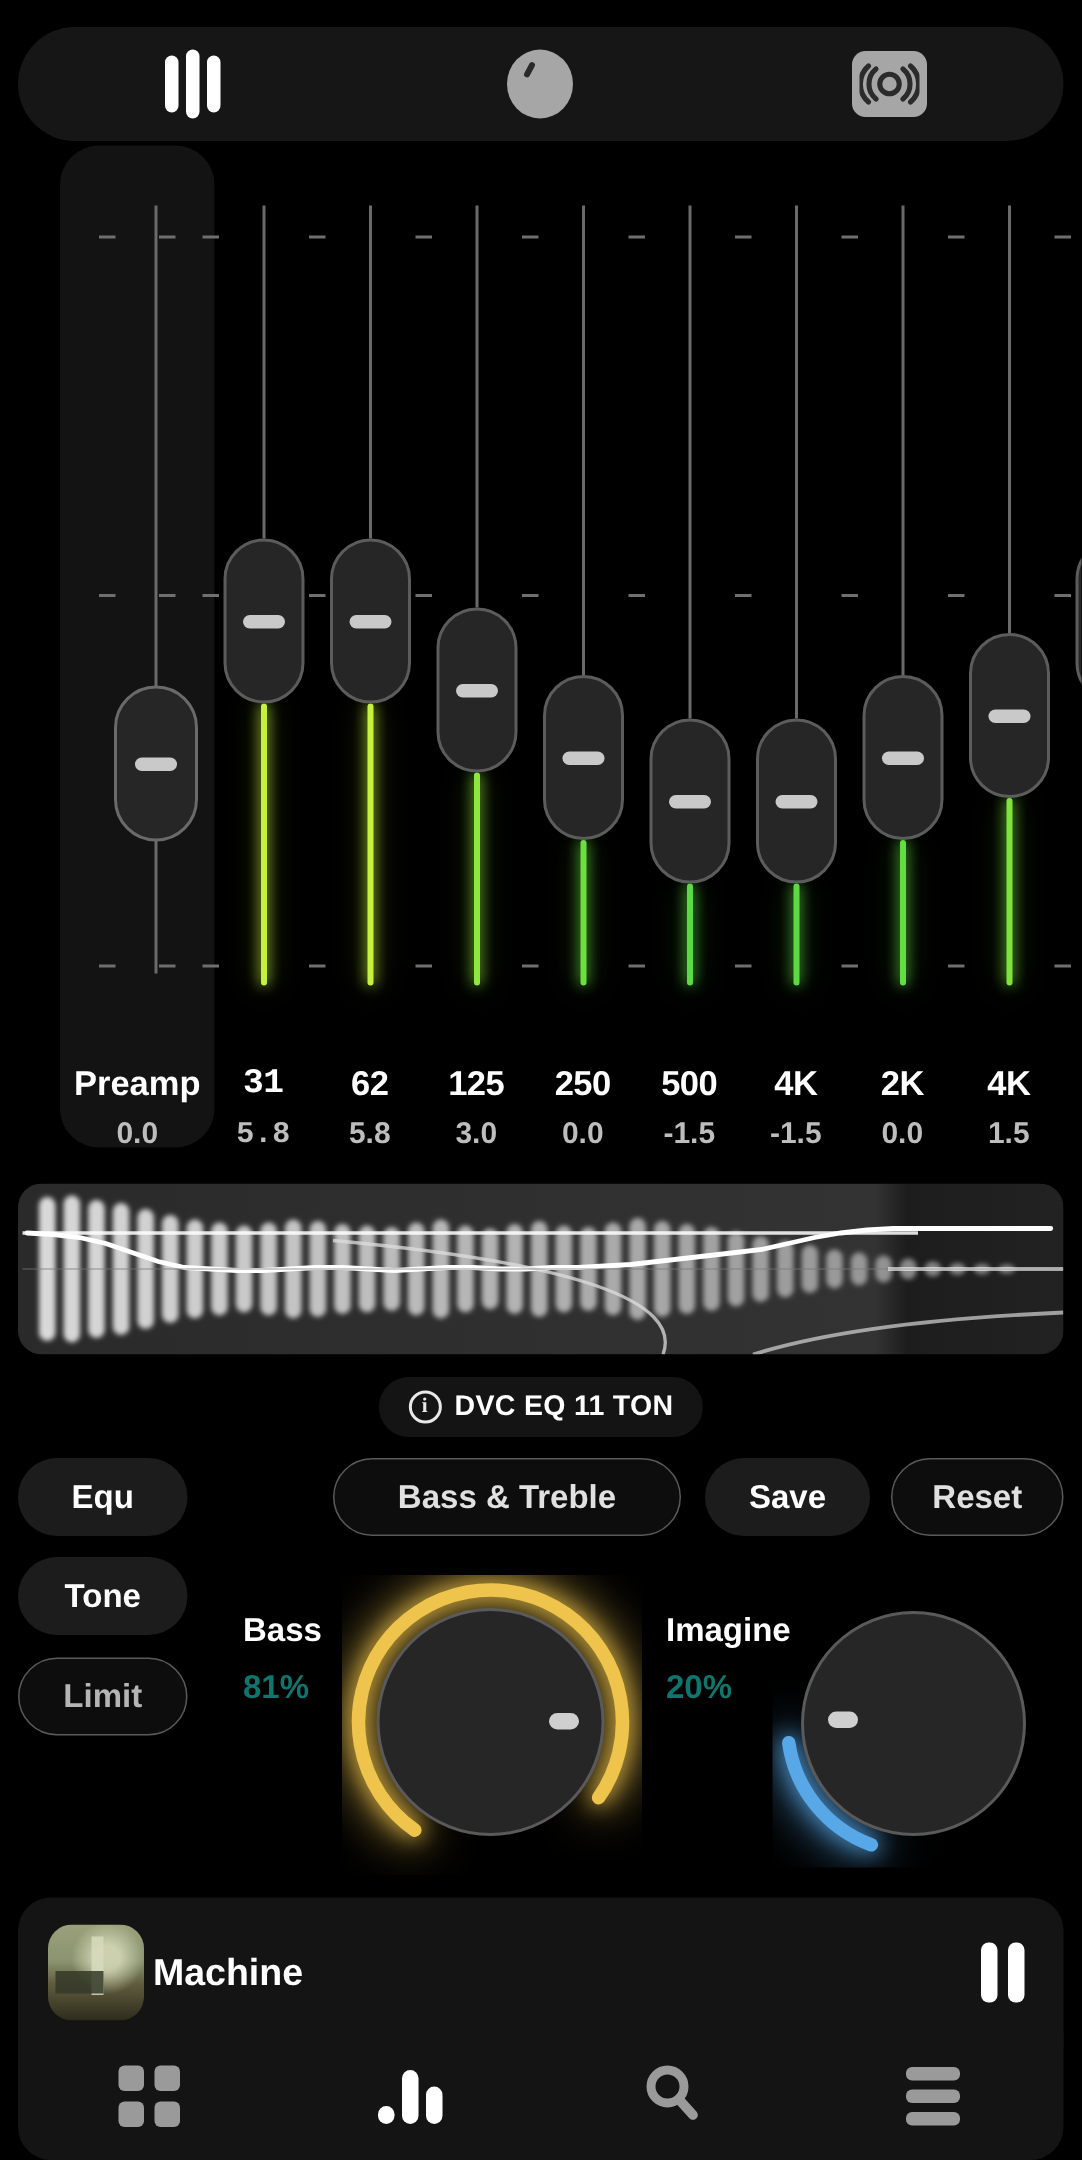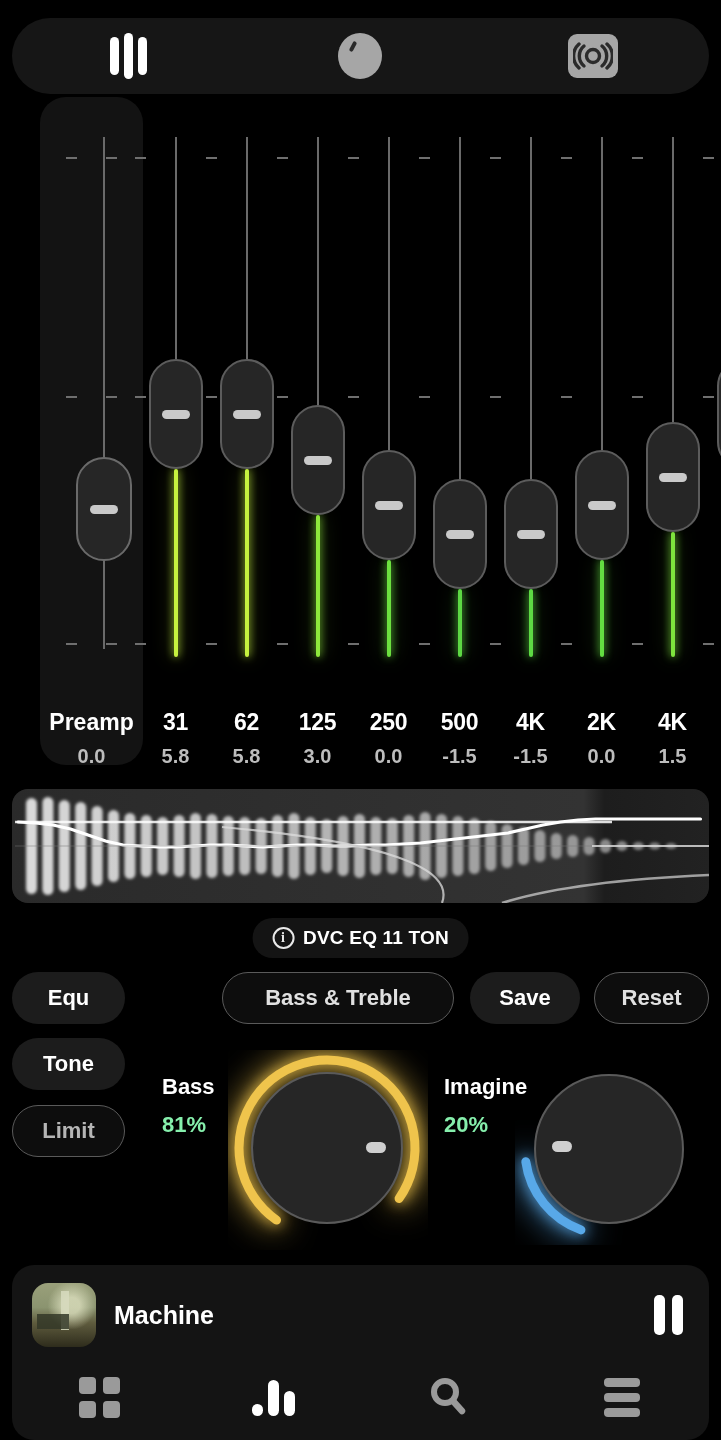--- a/index.html
+++ b/index.html
@@ -139,21 +139,21 @@
   .b-equ   { left: 12px;  top: 972px;  width: 113px; }
   .b-bt    { left: 222px; top: 972px;  width: 232px; }
   .b-save  { left: 470px; top: 972px;  width: 110px; }
   .b-reset { left: 594px; top: 972px;  width: 115px; }
   .b-tone  { left: 12px;  top: 1038px; width: 113px; }
   .b-limit { left: 12px;  top: 1105px; width: 113px; }
 
   
   .knob-wrap { position: absolute; }
   .knob-label { color: #fff; font-size: 22px; font-weight: bold; }
-  .knob-value { color: #86efac; font-size: 22px; font-weight: bold; margin-top: 12px; }
+  .knob-value { color: #0f766e; font-size: 22px; font-weight: bold; margin-top: 12px; }
   .knob-face {
     position: absolute; border-radius: 50%;
     background: #262626; border: 2px solid #5a5a5a;
   }
   .knob-dot {
     position: absolute; width: 20px; height: 11px; border-radius: 6px; background: #cfcfcf;
   }
 
   
   .nowplaying {
@@ -169,21 +169,21 @@
     position: relative; overflow: hidden;
   }
   .art::before {
     content: ""; position: absolute; left: 46%; top: 12%; width: 12%; height: 62%;
     background: rgba(215,218,190,.85);
   }
   .art::after {
     content: ""; position: absolute; left: 8%; top: 48%; width: 50%; height: 24%;
     background: rgba(52,56,40,.85);
   }
-  .np-text { margin-left: 18px; flex: 1; min-width: 0; }
+  .np-text { margin-left: 6px; flex: 1; min-width: 0; }
   .np-title { color: #fff; font-size: 25px; font-weight: bold; }
   .np-sub { color: #e2e2e2; font-size: 20px; font-weight: bold; margin-top: 5px; }
   .pause-btn { display: flex; gap: 7px; flex: none; margin-right: 6px; }
   .pause-btn i { display: block; width: 11px; height: 40px; border-radius: 5px; background: #fff; }
 
   
   .bottomnav {
     position: absolute; left: 12px; top: 1355px; width: 697px; height: 85px;
     background: #141414; border-radius: 0 0 22px 22px;
     display: flex; align-items: center;
@@ -268,21 +268,21 @@
       <i style="left: 249px;"></i>
       <i style="left: 320px;"></i>
       <i style="left: 391px;"></i>
       <i style="left: 462px;"></i>
       <i style="left: 533px;"></i>
       <i style="left: 604px;"></i>
       <i style="left: 675px;"></i>
     </div>
 
   <div id="bands-host">
-      <div class="band" style="left: 112px;">
+      <div class="band" style="left: 112px; font-family: Liberation Mono, monospace;">
         <div class="track" style="top:40px;height:222px;"></div>
         <div class="fill" style="top:372px;height:188px;background:#c6f23f;box-shadow:0 0 9px #c6f23f,0 0 20px #c6f23f66;"></div>
         <div class="thumb" style="top:262px;"></div>
         <div class="lbl">31</div>
         <div class="val">5.8</div>
       </div>
       <div class="band" style="left: 183px;">
         <div class="track" style="top:40px;height:222px;"></div>
         <div class="fill" style="top:372px;height:188px;background:#c6f23f;box-shadow:0 0 9px #c6f23f,0 0 20px #c6f23f66;"></div>
         <div class="thumb" style="top:262px;"></div>

